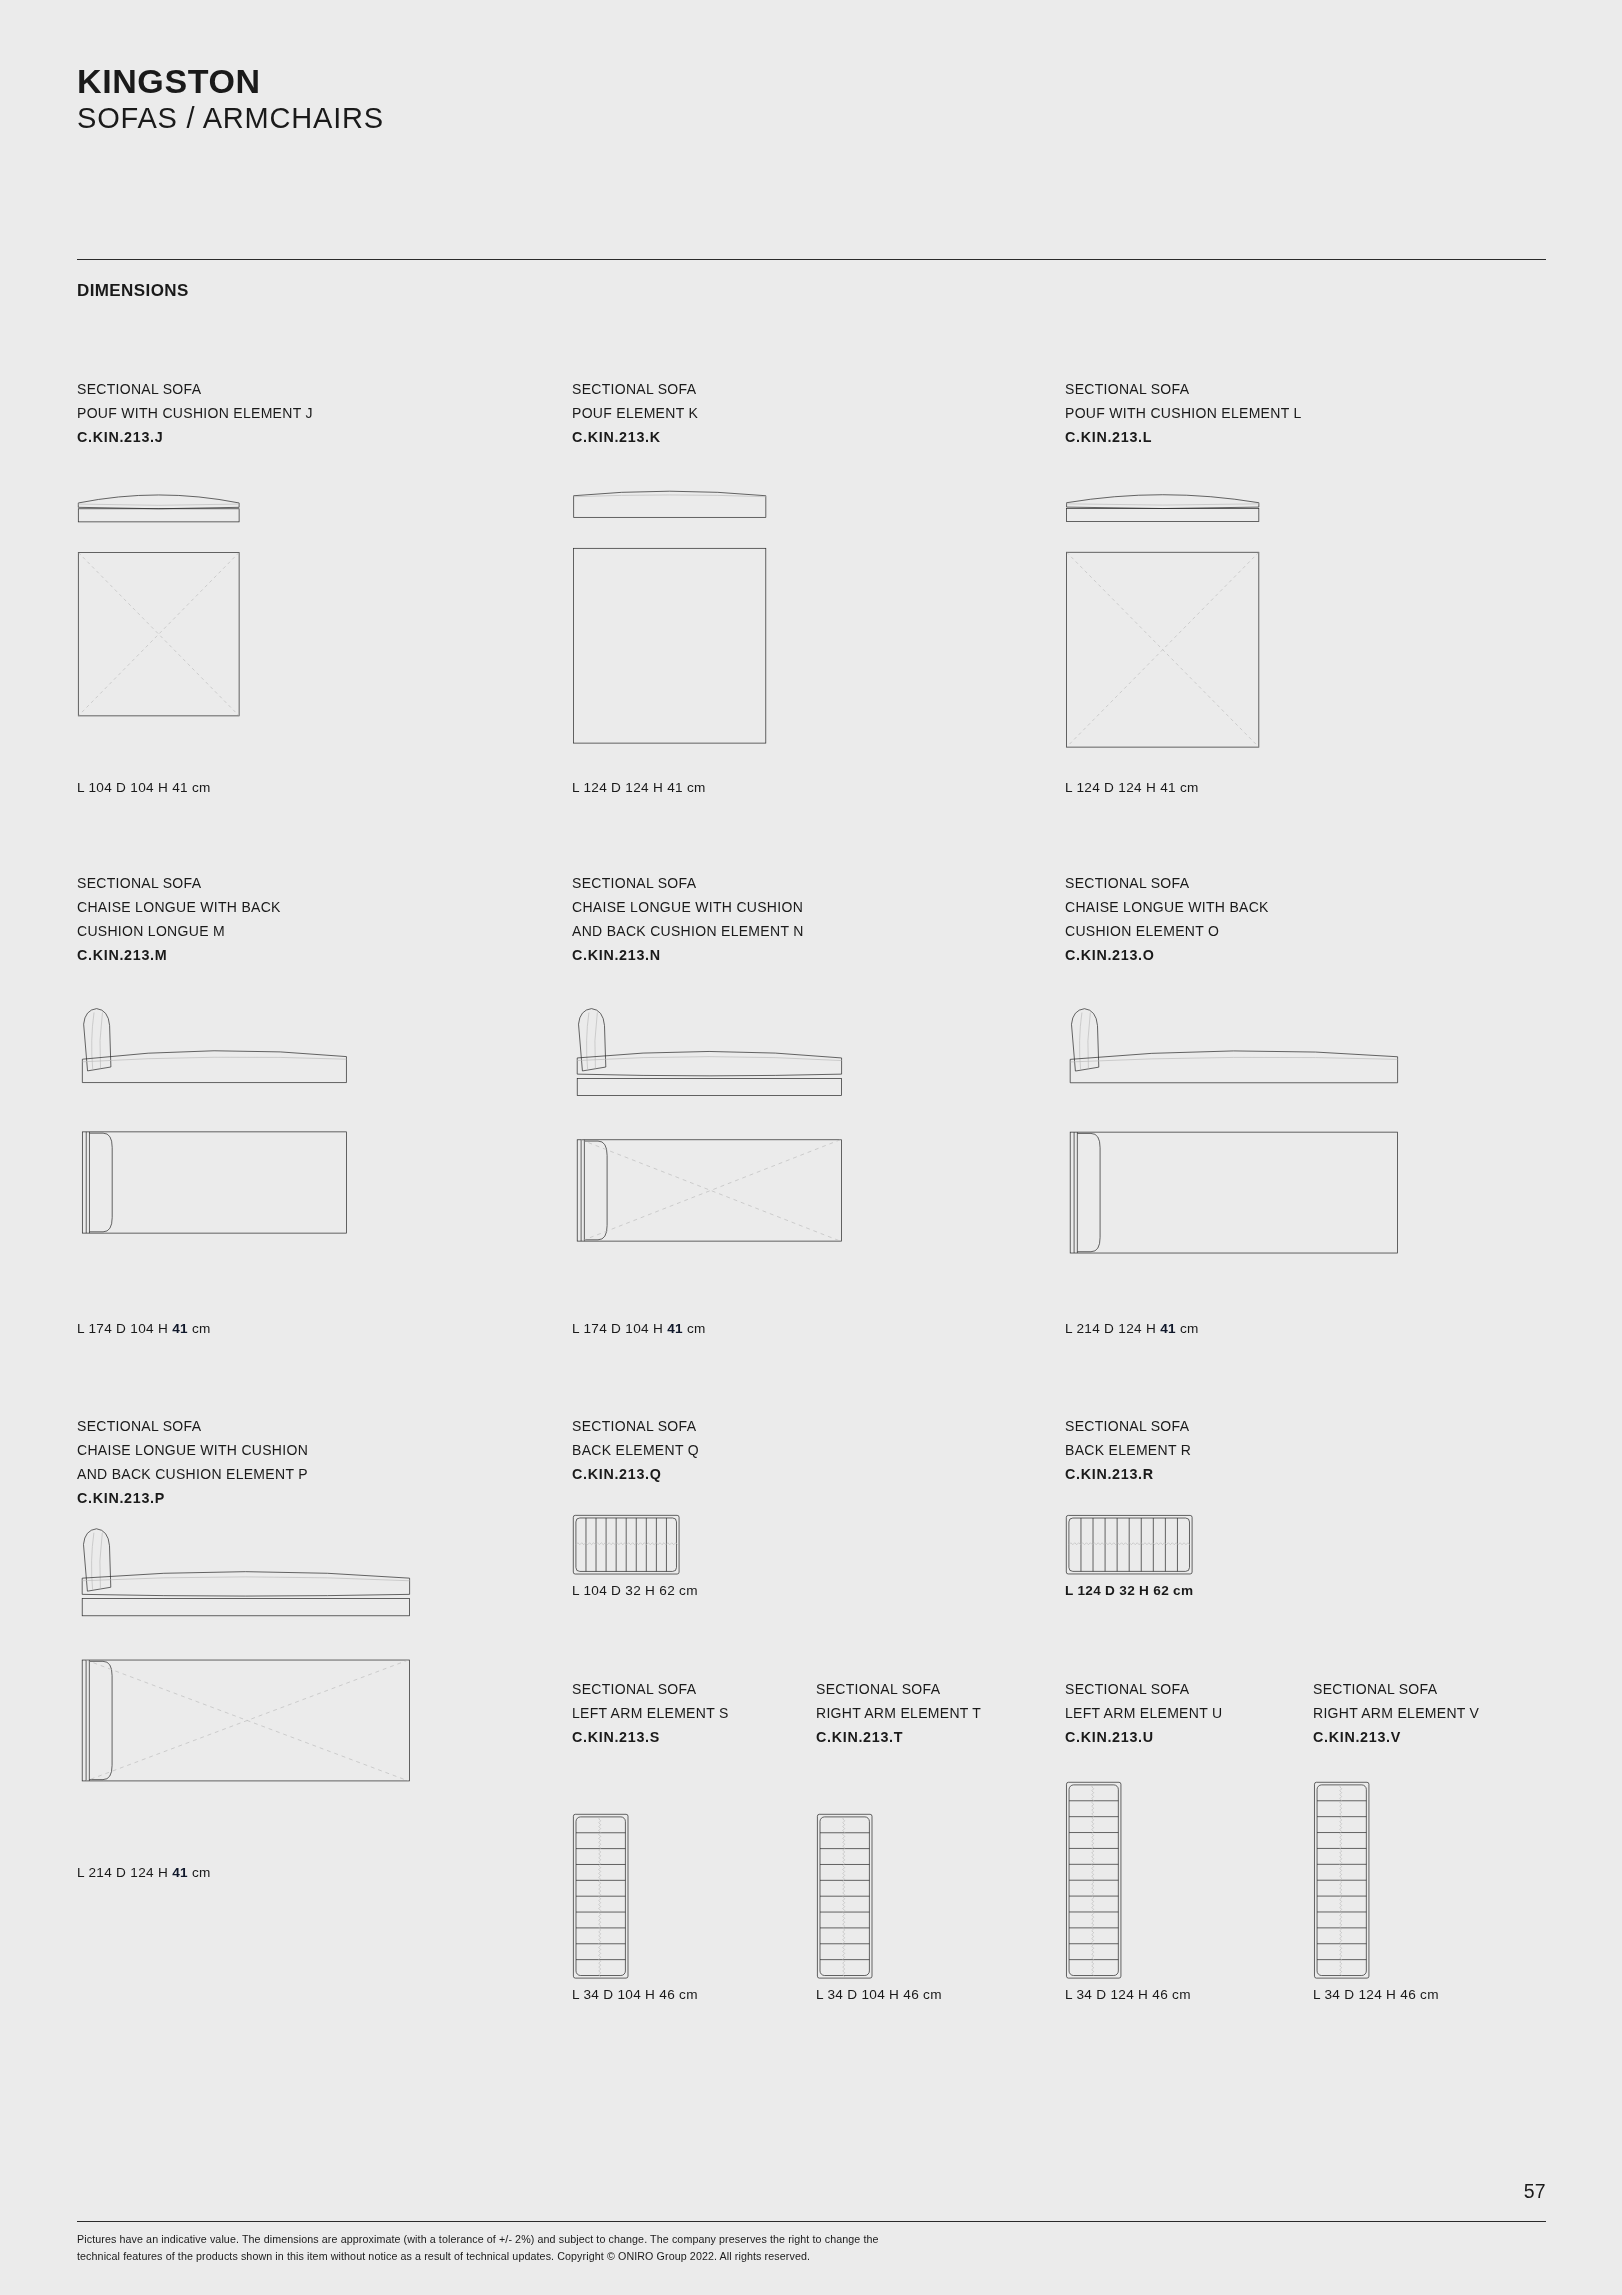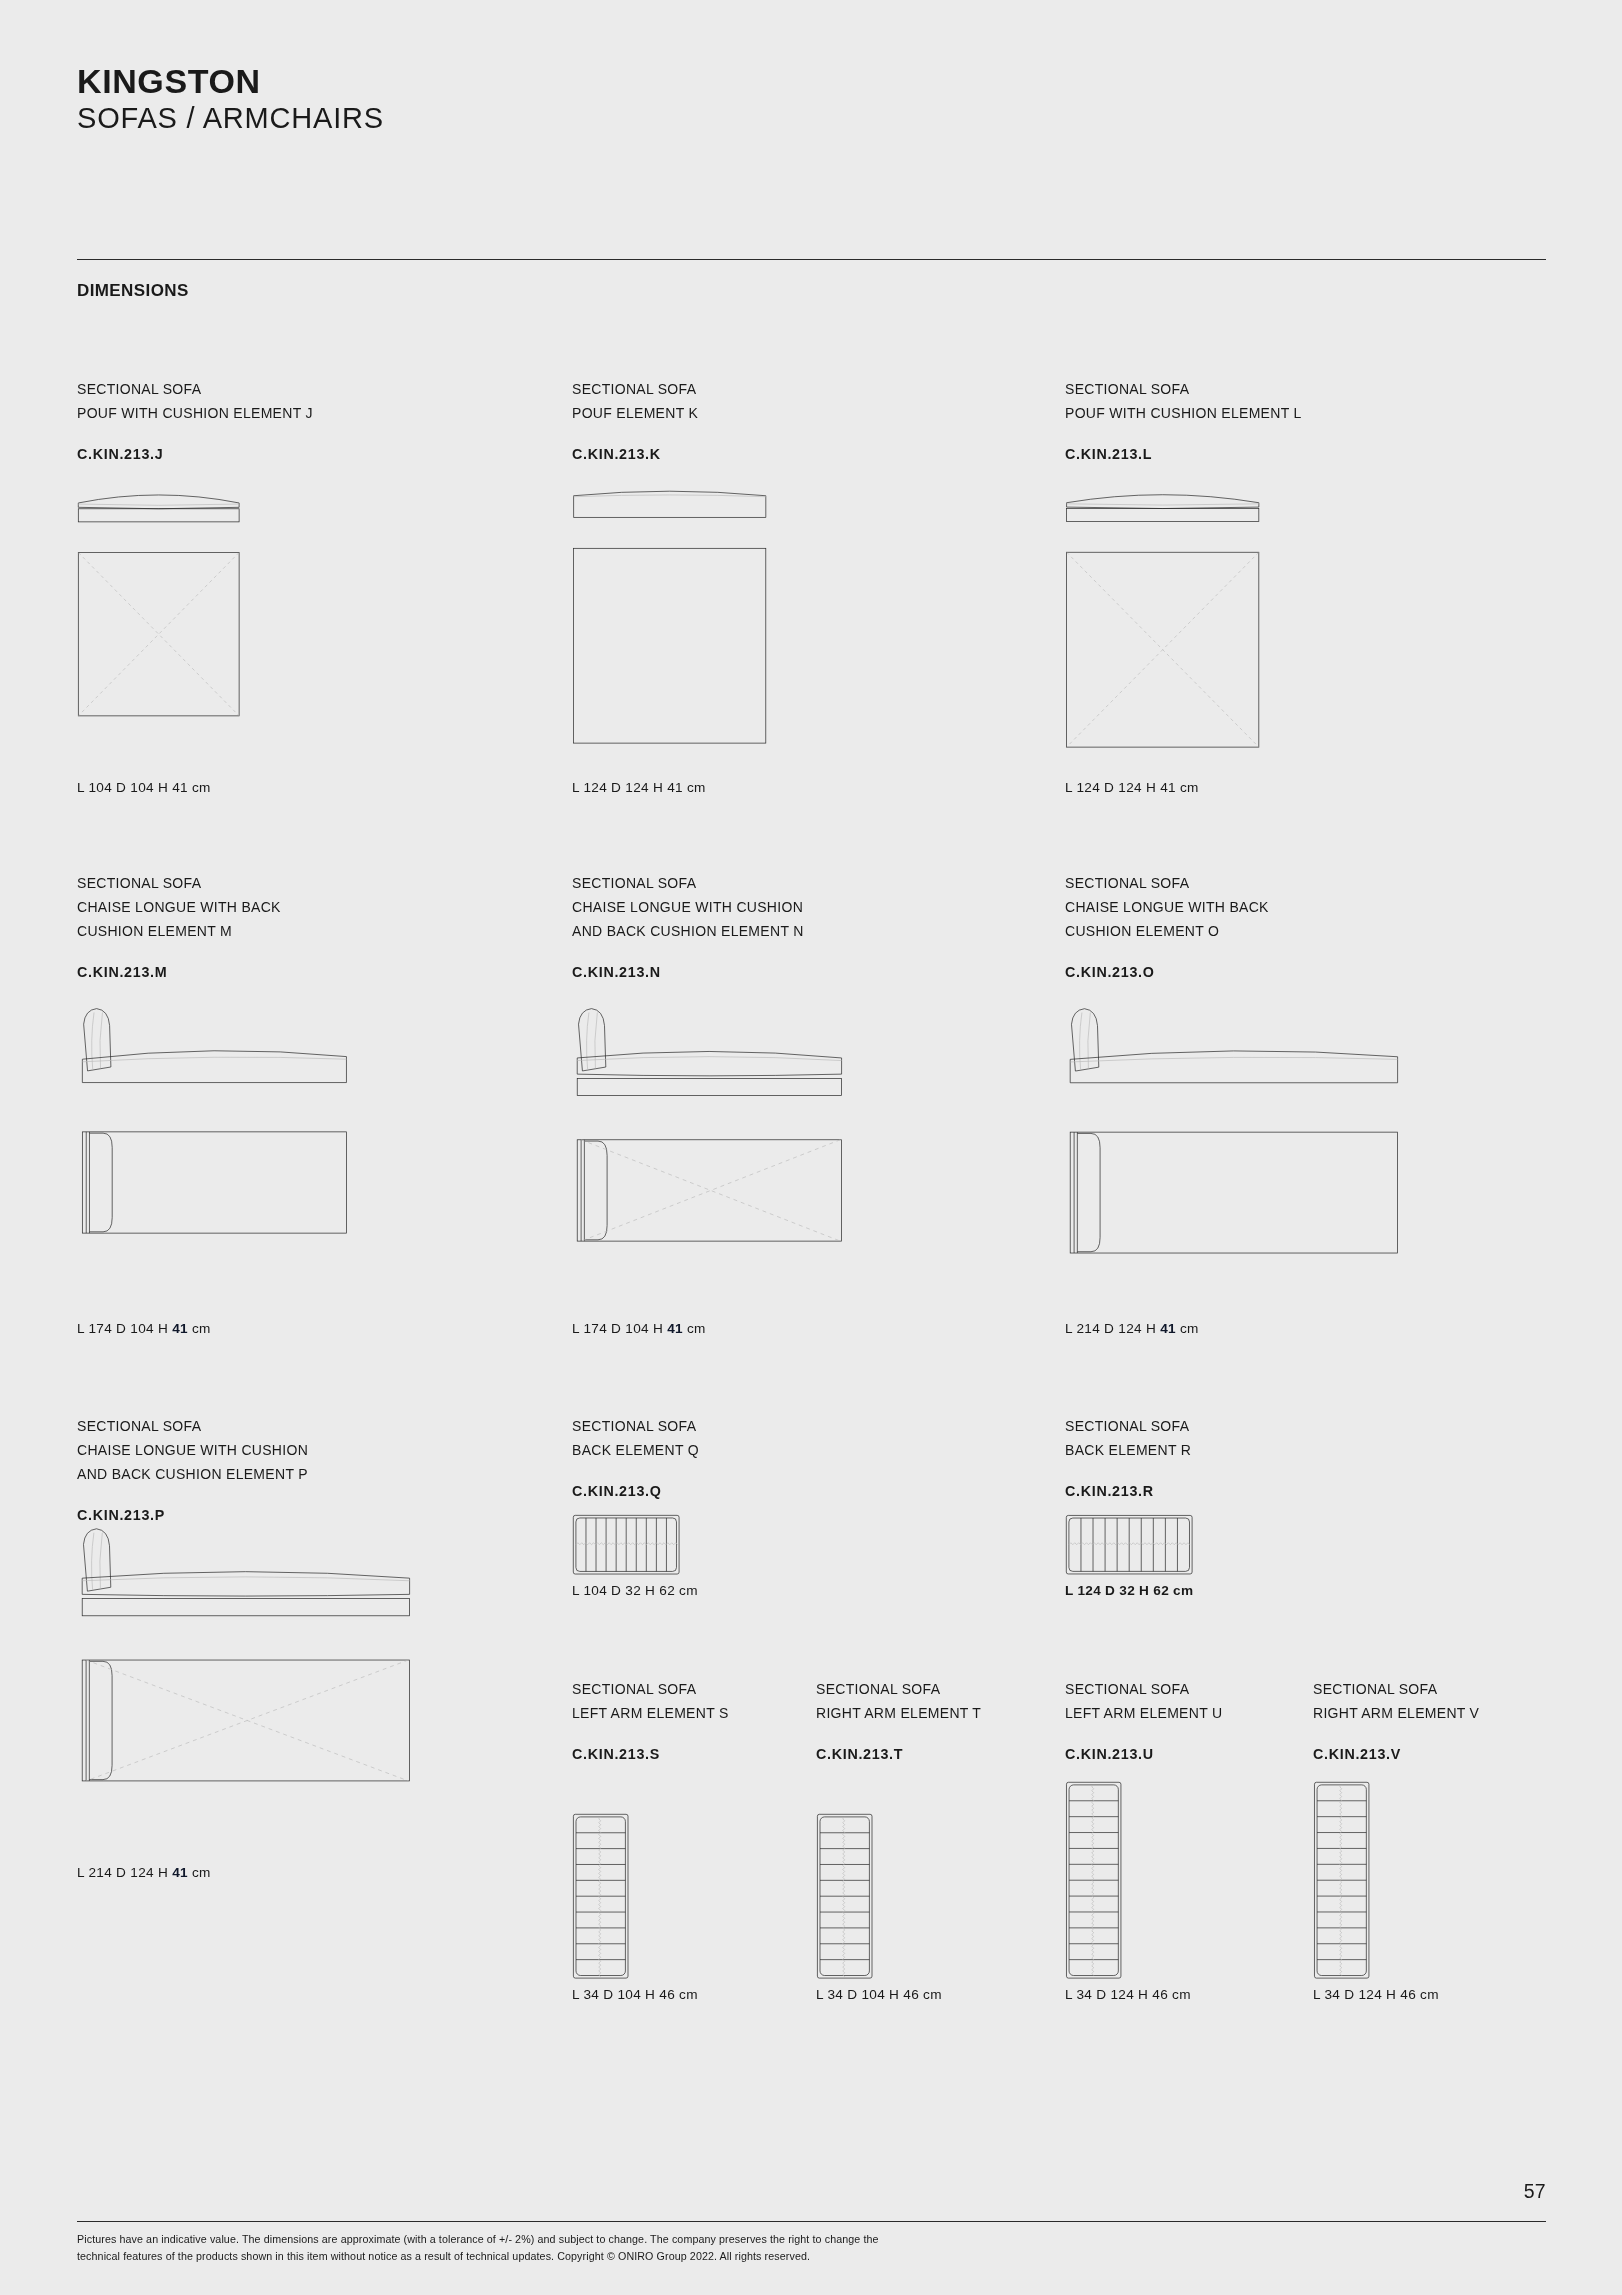--- a/index.html
+++ b/index.html
@@ -100,21 +100,21 @@
     font-weight: 300;
     letter-spacing: 0.3px;
     line-height: 1.72;
     white-space: nowrap;
   }
   .cell-code {
     font-size: 14.3px;
     font-weight: 700;
     letter-spacing: 0.7px;
     line-height: 1.72;
-    margin-top: 17px;
+    margin-top: 0;
     white-space: nowrap;
   }
   .cell-dim {
     font-size: 13.6px;
     font-weight: 300;
     letter-spacing: 0.3px;
     white-space: nowrap;
   }
   .cell-dim .hl { color: #0f172a; font-weight: bold; }
 
@@ -205,21 +205,21 @@
         <rect x="2" y="34.72" width="296.08" height="20.16" stroke="#2a2a2a" fill="none" stroke-width="1.1"></rect>
         <rect x="2" y="102" width="296.08" height="300.08" stroke="#2a2a2a" fill="none" stroke-width="1.1"></rect>
         <line x1="2" y1="102" x2="298.08" y2="402.08" stroke="#b9b9b9" stroke-width="1" stroke-dasharray="5 5"></line>
         <line x1="298.08" y1="102" x2="2" y2="402.08" stroke="#b9b9b9" stroke-width="1" stroke-dasharray="5 5"></line>
       </svg>
     </div>
     <div class="cell cell-dim" style="left: 1065px; top: 780px;"><span>L 124 D 124 H 41 cm</span></div>
     <div class="cell" style="left: 77px; top: 871px;">
       <div class="cell-desc">SECTIONAL SOFA</div>
       <div class="cell-desc">CHAISE LONGUE WITH BACK</div>
-      <div class="cell-desc">CUSHION ELEMENT M</div>
+      <div class="cell-desc">CUSHION LONGUE M</div>
       <div class="cell-code">C.KIN.213.M</div>
     </div>
     <div class="draw" style="left: 77px; top: 1006px;">
       <svg width="280" height="231" viewBox="0 0 431.078 356.031">
         <path d="M16 100 L10 28 Q12 6 30 4 Q48 6 50 30 L52 94 Z" stroke="#2a2a2a" fill="none" stroke-width="1.1"></path>
         <path d="M24 98 Q20 52 26 10" stroke="#b9b9b9" fill="none" stroke-width="1"></path>
         <path d="M36 96 Q33 54 39 10" stroke="#b9b9b9" fill="none" stroke-width="1"></path>
         <path d="M8 82 Q 210.54 58 415.08 78 L 415.08 118 L 8 118 Z" stroke="#2a2a2a" fill="none" stroke-width="1.1"></path>
         <path d="M8 86 Q 210.54 74 415.08 82" stroke="#b9b9b9" fill="none" stroke-width="1"></path>
         <rect x="8" y="194" width="407.08" height="156.04160000000002" stroke="#2a2a2a" fill="none" stroke-width="1.1"></rect>

